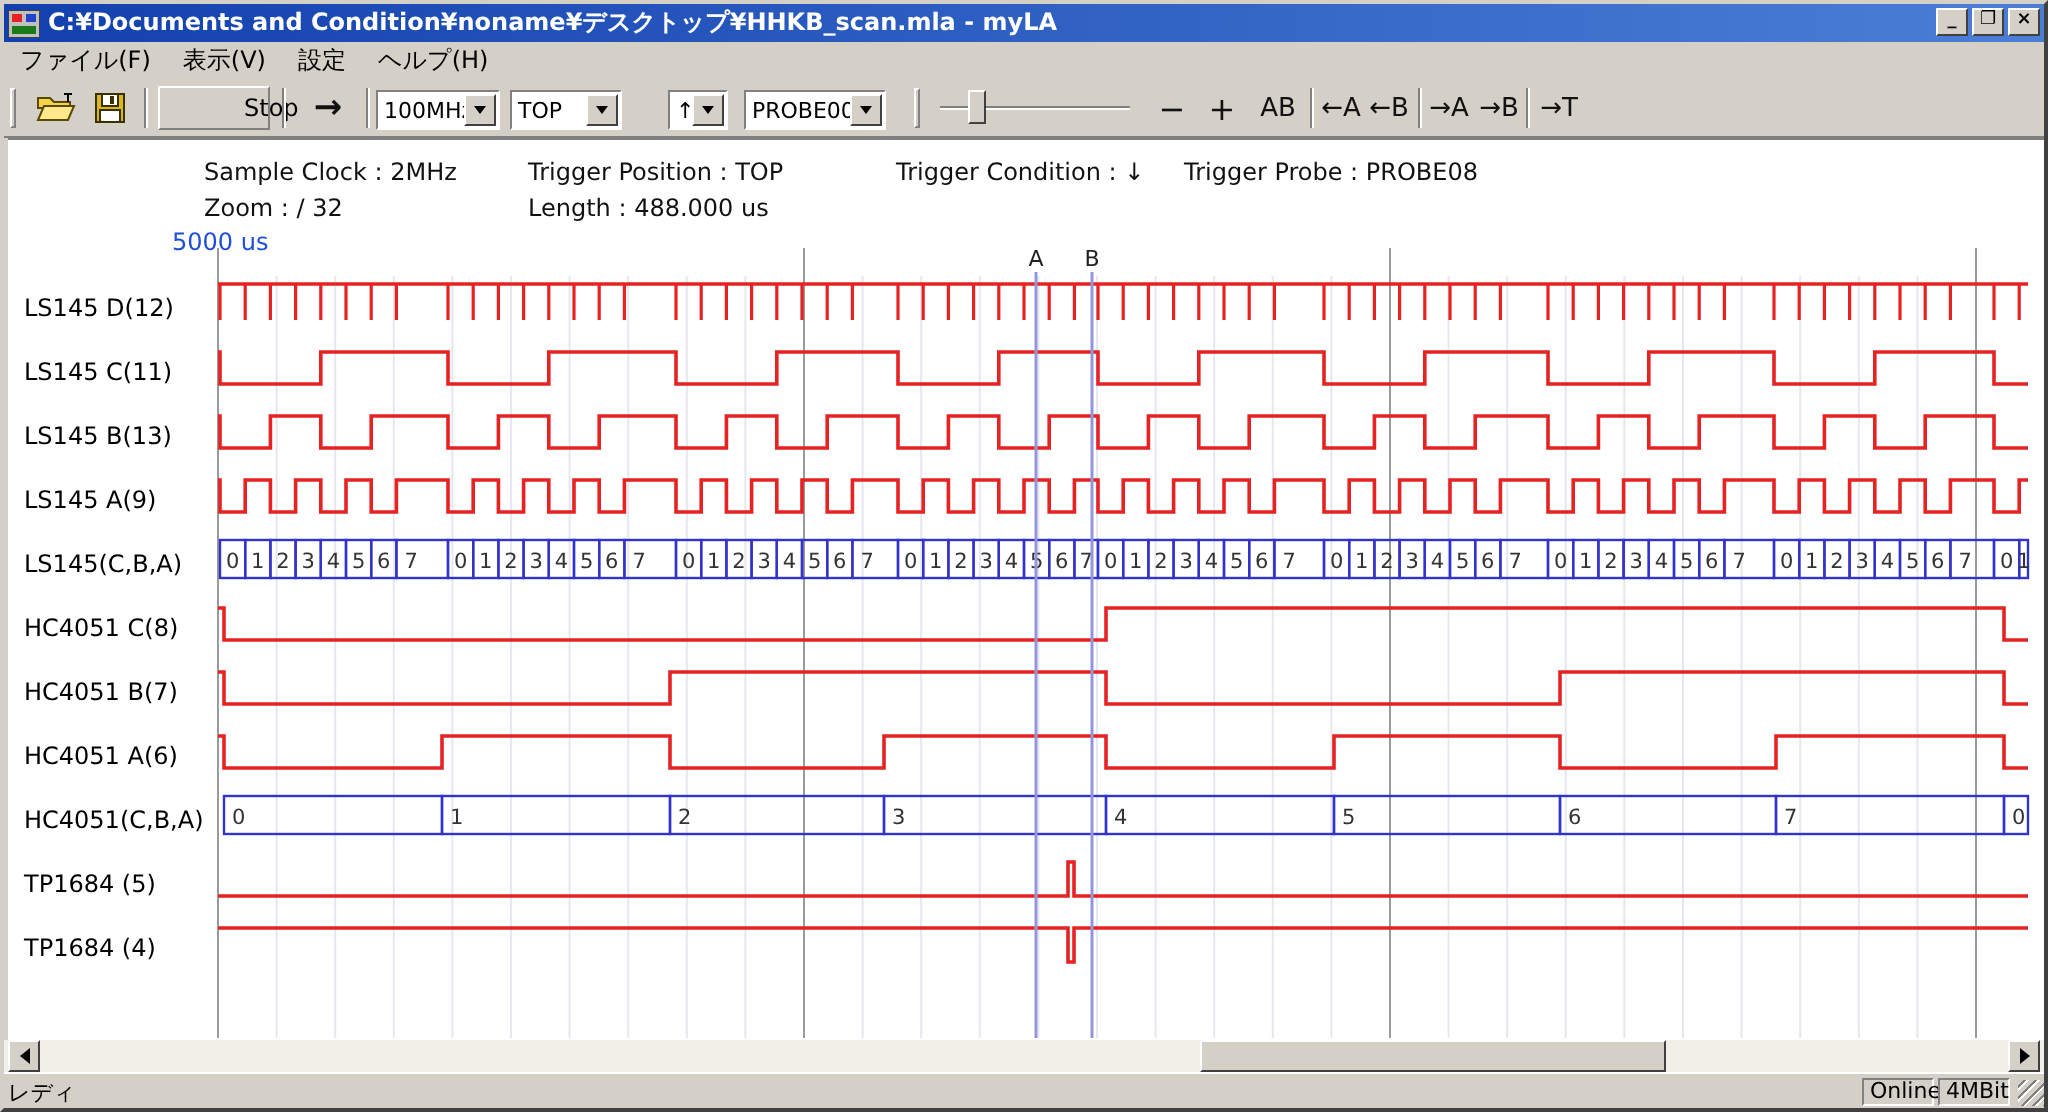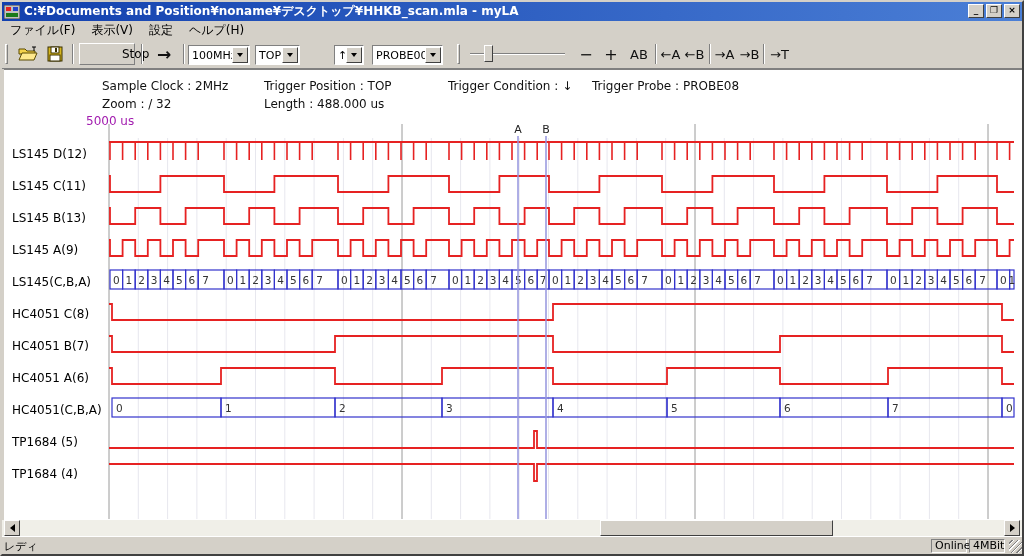--- a/index.html
+++ b/index.html
@@ -38,21 +38,21 @@
   .combo .cbtn{width:16px;height:16px;background:#d4d0c8;border:1px solid;border-color:#fff #404040 #404040 #fff;
                display:flex;align-items:center;justify-content:center;margin-right:1px;}
   .arr-down{width:0;height:0;border-left:3px solid transparent;border-right:3px solid transparent;border-top:4px solid #000;}
   .slider-track{position:absolute;top:51px;height:2px;border-top:1px solid #808080;border-bottom:1px solid #fff;}
   .slider-handle{position:absolute;top:43px;width:9px;height:17px;background:#d4d0c8;
                  border:1px solid;border-color:#fff #404040 #404040 #fff;}
   
   .client{position:absolute;left:2px;top:67px;width:1018px;height:451px;background:#fff;
           border-top:1px solid #808080;}
   .infotext{position:absolute;font-size:12px;color:#111;white-space:nowrap;z-index:3;}
-  .divlabel{position:absolute;font-size:12px;color:#a21caf;z-index:3;}
+  .divlabel{position:absolute;font-size:12px;color:#1d4ed8;z-index:3;}
   .chlabel{position:absolute;left:10px;font-size:12px;color:#000;white-space:nowrap;z-index:3;}
   svg.plot{position:absolute;left:0;top:0;pointer-events:none;z-index:2;}
   
   .hscroll{position:absolute;left:0;top:518px;width:1020px;height:16px;background:#f0efe8;}
   .sbtn{position:absolute;top:0;width:16px;height:16px;background:#d4d0c8;border:1px solid;
         border-color:#fff #404040 #404040 #fff;display:flex;align-items:center;justify-content:center;}
   .tri-left{width:0;height:0;border-top:4px solid transparent;border-bottom:4px solid transparent;border-right:5px solid #000;}
   .tri-right{width:0;height:0;border-top:4px solid transparent;border-bottom:4px solid transparent;border-left:5px solid #000;}
   .sthumb{position:absolute;top:0;height:16px;background:#d4d0c8;border:1px solid;border-color:#fff #404040 #404040 #fff;}
   
@@ -68,21 +68,21 @@
 
 <div class="window">
 
   <div class="titlebar">
     <svg class="appicon" viewBox="0 0 16 14">
       <rect x="0" y="0" width="16" height="14" fill="#c0c0c0" stroke="#404040"></rect>
       <rect x="2" y="2" width="5" height="4" fill="#e62222"></rect>
       <rect x="9" y="2" width="5" height="4" fill="#2244cc"></rect>
       <rect x="2" y="8" width="12" height="4" fill="#1a7a1a"></rect>
     </svg>
-    <span class="ttl">C:¥Documents and Position¥noname¥デスクトップ¥HHKB_scan.mla - myLA</span>
+    <span class="ttl">C:¥Documents and Condition¥noname¥デスクトップ¥HHKB_scan.mla - myLA</span>
     <div class="winbtns">
       <div class="wbtn">_</div>
       <div class="wbtn">❐</div>
       <div class="wbtn">×</div>
     </div>
   </div>
 
   <div class="menubar">
     <span class="menuitem">ファイル(F)</span>
     <span class="menuitem">表示(V)</span>
@@ -123,21 +123,21 @@
   </div>
 
   <div class="tsep" style="left:181px;"></div>
 
   <div class="combo" style="left:186px;width:62px;">
     <span class="ctext">100MHz</span>
     <span class="cbtn">
         <span class="arr-down"></span>
       </span>
   </div>
-  <div class="combo" style="left:253px;width:45px;">
+  <div class="combo" style="left:253px;width:56px;">
     <span class="ctext">TOP</span>
     <span class="cbtn">
         <span class="arr-down"></span>
       </span>
   </div>
   <div class="combo" style="left:332px;width:30px;">
     <span class="ctext">↑</span>
     <span class="cbtn">
         <span class="arr-down"></span>
       </span>

